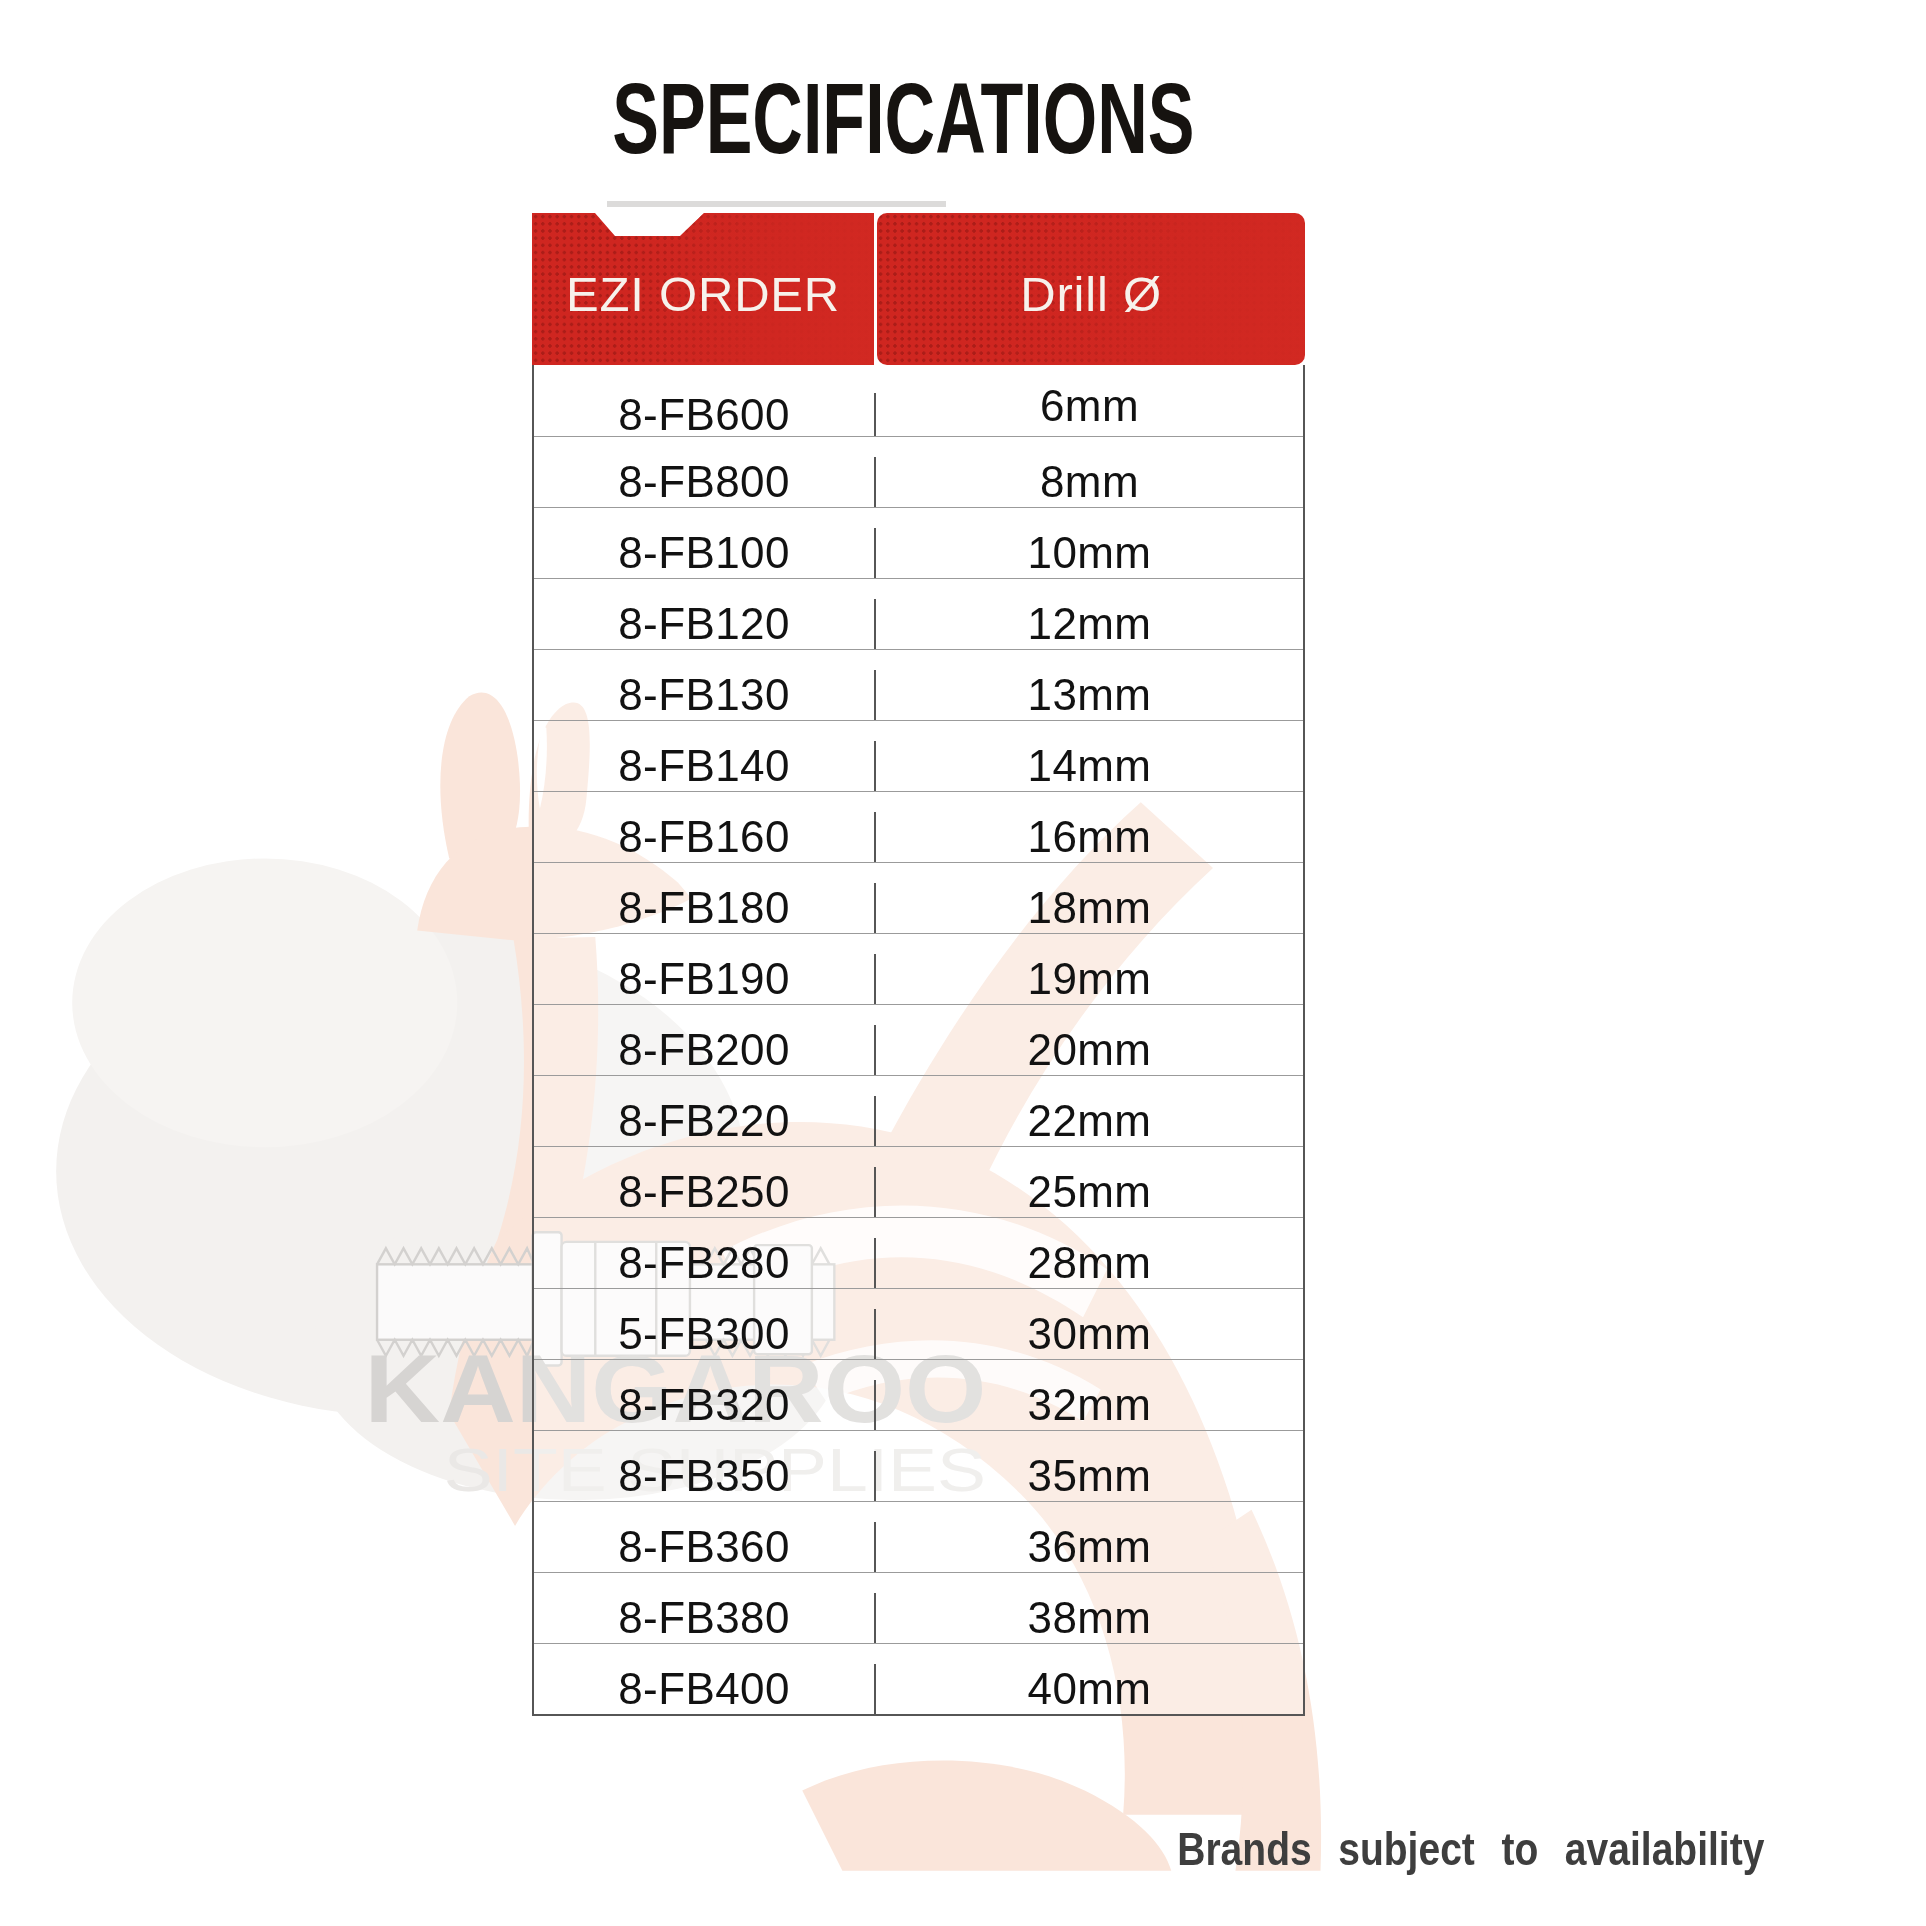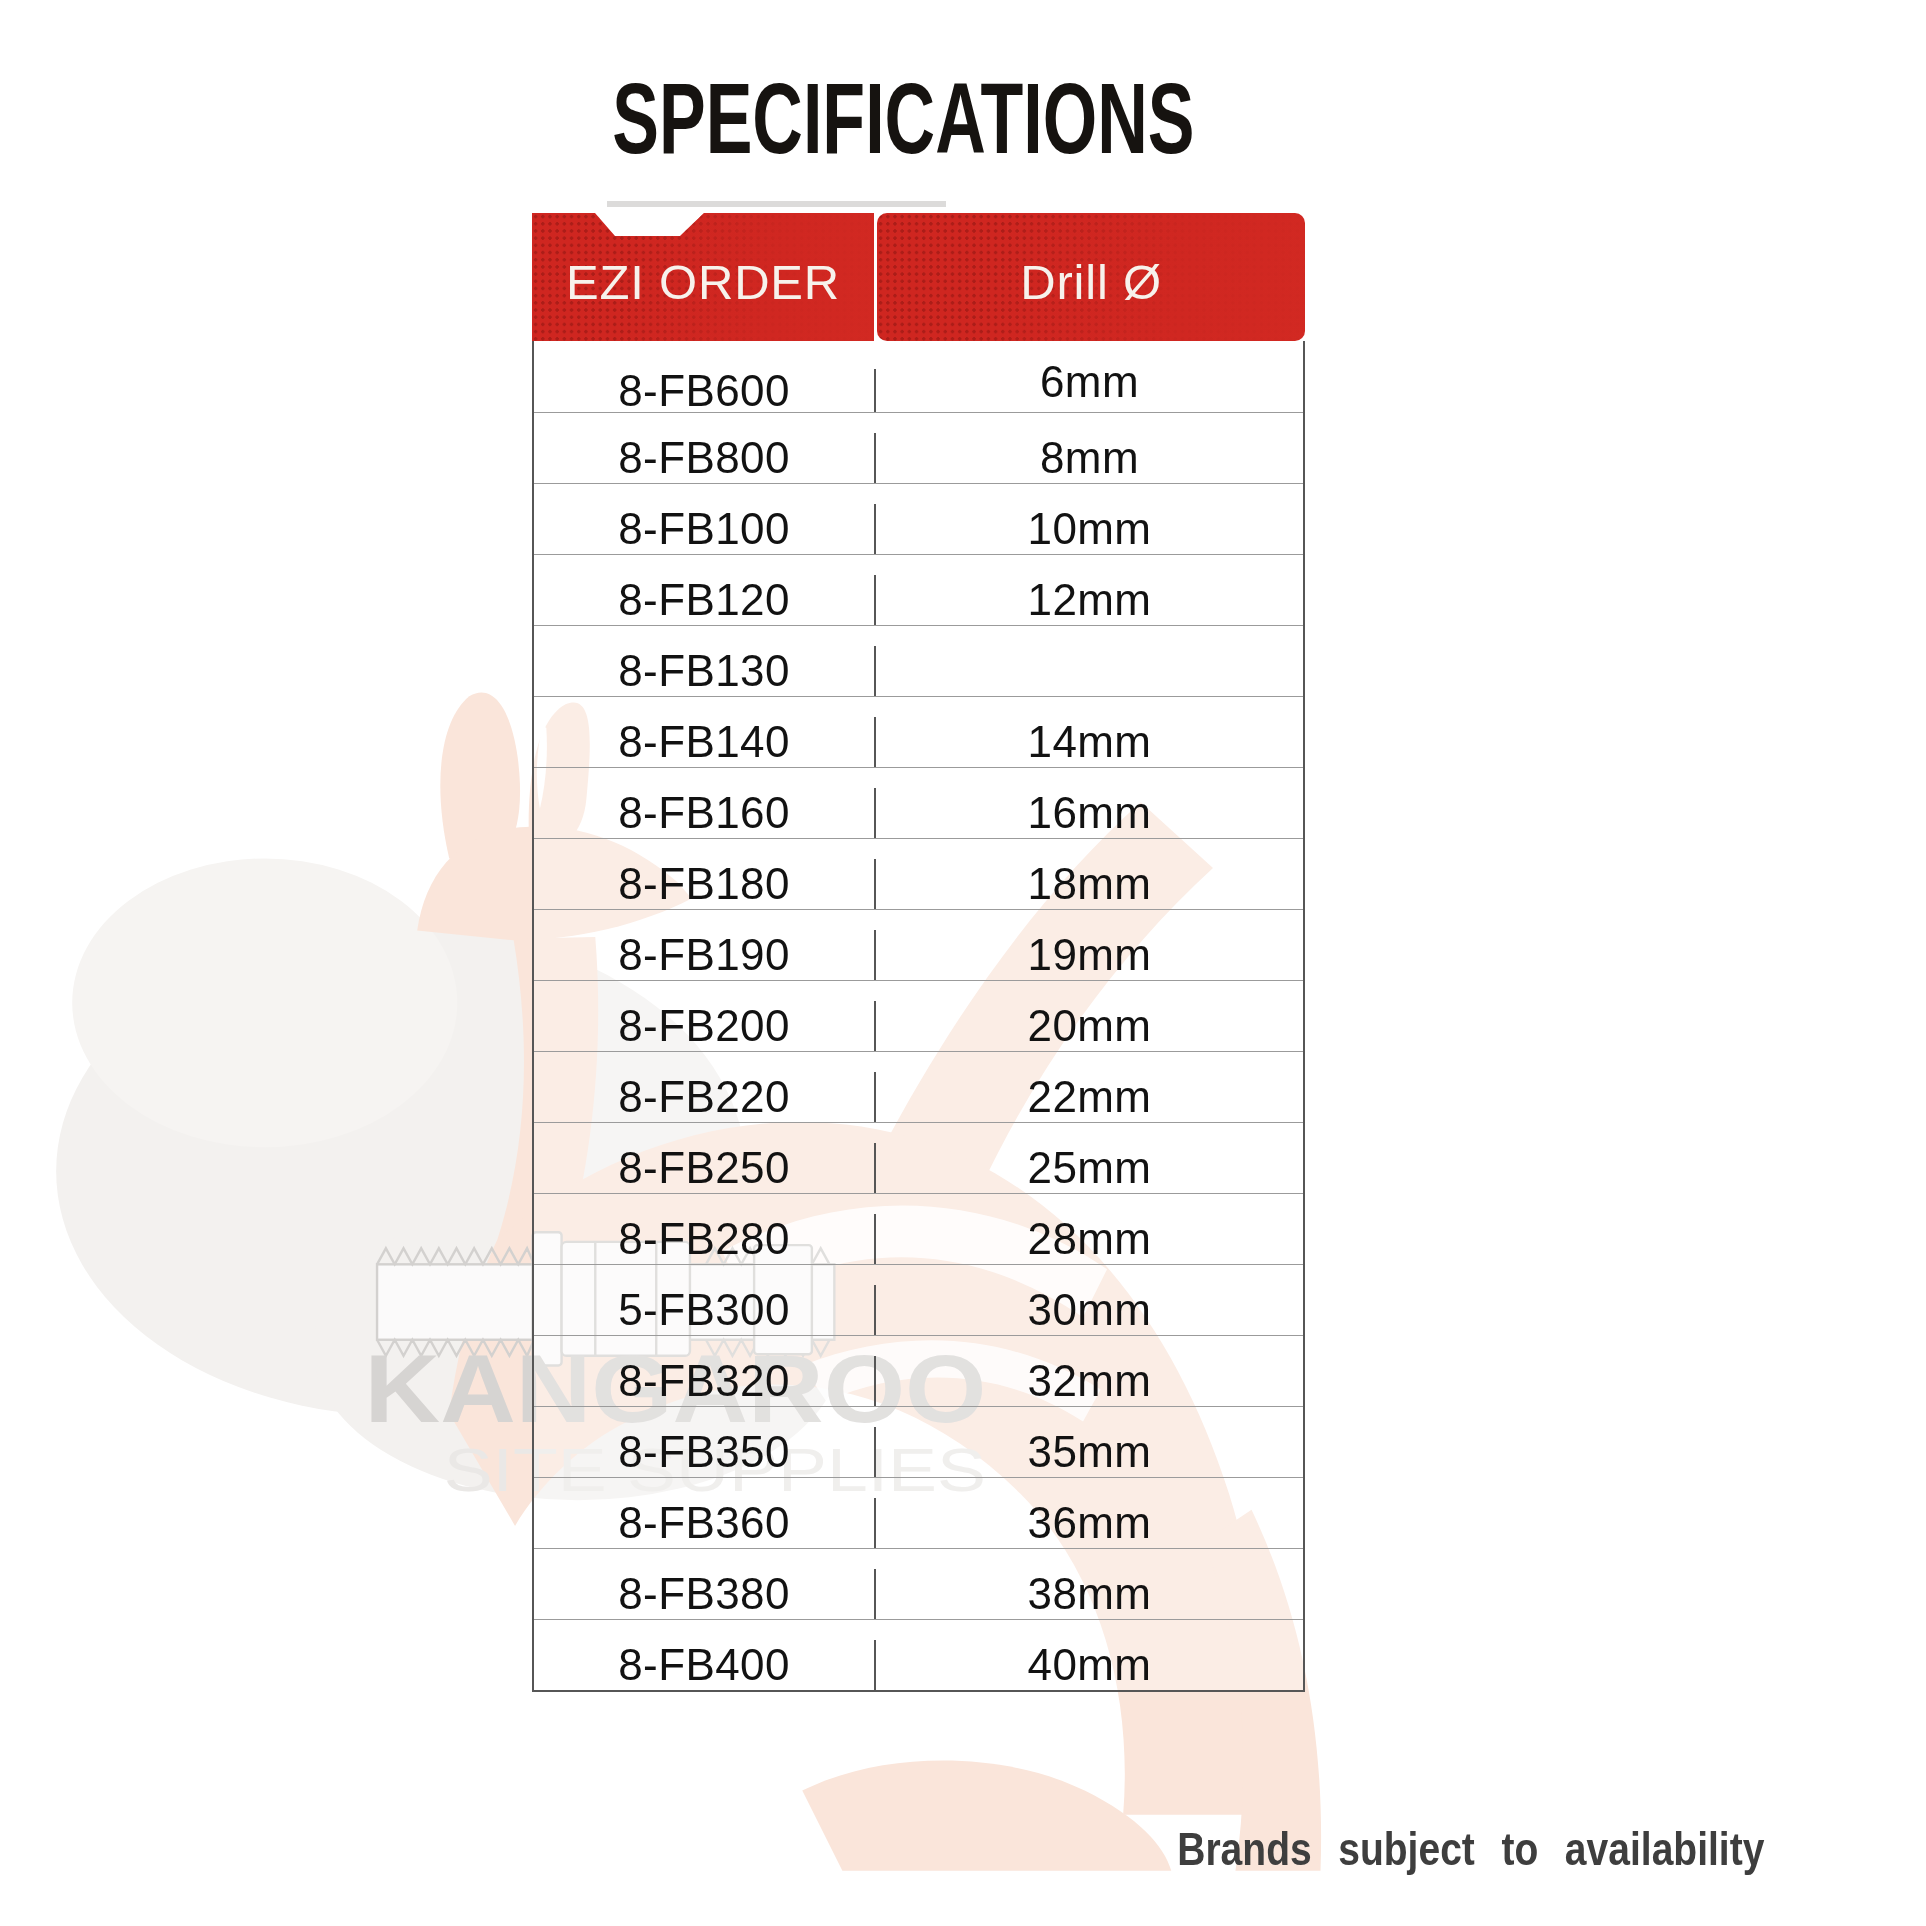--- a/index.html
+++ b/index.html
@@ -41,21 +41,21 @@
     white-space:nowrap;
   }
   .artifact-bar{
     position:absolute;left:607px;top:201px;width:339px;height:6.4px;
     background:#cac8c6;opacity:.65;
   }
   .spec-table{
     position:absolute;left:532px;top:213px;width:773px;
   }
   .thead{
-    position:relative;height:128px;display:flex;
+    position:relative;height:152px;display:flex;
     clip-path:polygon(0 0,63px 0,83px 23px,148px 23px,172px 0,100% 0,100% 100%,0 100%);
   }
   .th{
     display:flex;align-items:center;justify-content:center;
     padding-top:9.6px;box-sizing:border-box;
     color:var(--header-text);font-size:49px;letter-spacing:0.8px;
     background-color:var(--header-red);
     background-image:
       linear-gradient(100deg, rgba(207,38,32,0) 0%, rgba(207,38,32,0) 28%, rgba(208,39,33,.88) 70%, rgba(210,41,34,.95) 100%),
       radial-gradient(rgba(90,8,6,.30) 1.8px, rgba(0,0,0,0) 1.9px);
@@ -180,20 +180,21 @@
       <div class="tr">
       <div class="td td1">8-FB100</div>
       <div class="td td2">10mm</div>
     </div>
       <div class="tr">
       <div class="td td1">8-FB120</div>
       <div class="td td2">12mm</div>
     </div>
       <div class="tr">
       <div class="td td1">8-FB130</div>
+      <div class="td td2">13mm</div>
     </div>
       <div class="tr">
       <div class="td td1">8-FB140</div>
       <div class="td td2">14mm</div>
     </div>
       <div class="tr">
       <div class="td td1">8-FB160</div>
       <div class="td td2">16mm</div>
     </div>
       <div class="tr">

